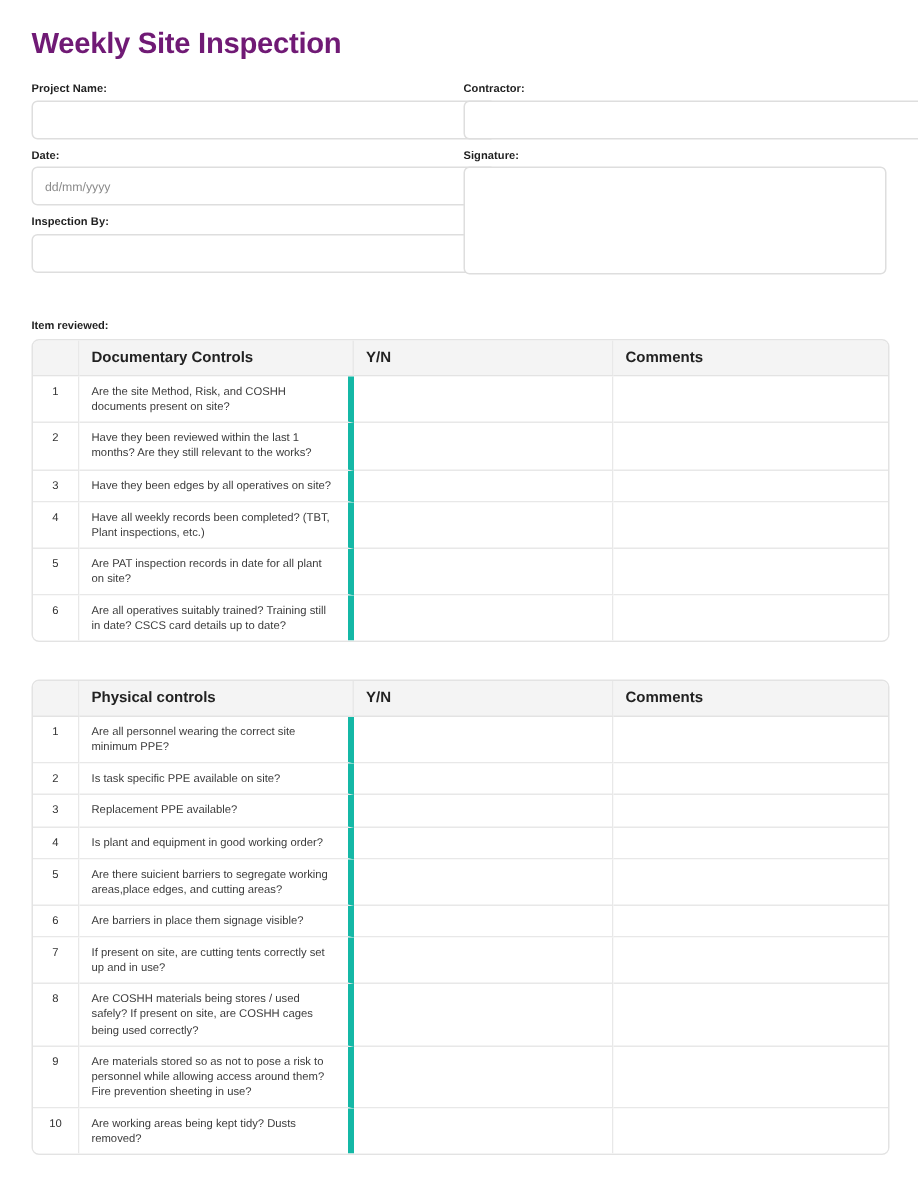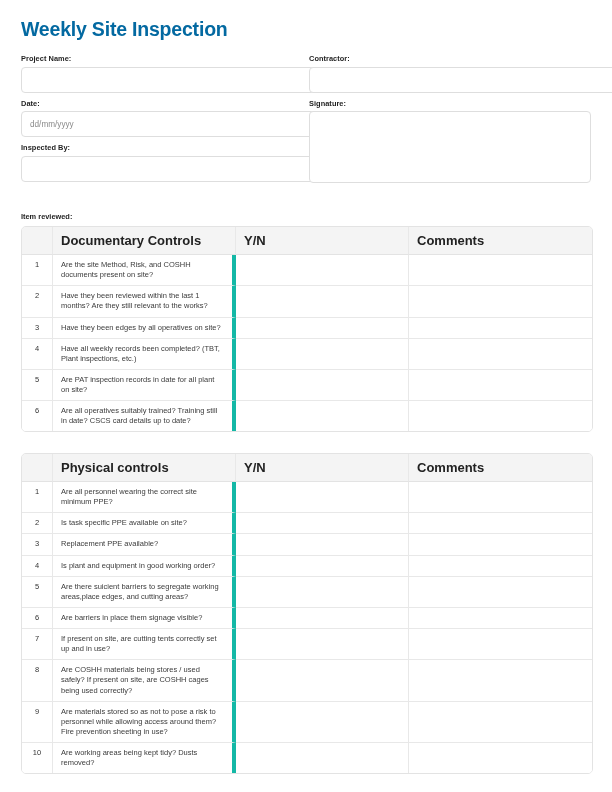--- a/index.html
+++ b/index.html
@@ -18,21 +18,21 @@
     height: 792px;
     padding: 0;
   }
   .page-title {
     position: absolute;
     left: 21px;
     top: 18px;
     font-size: 19.5px;
     font-weight: bold;
     letter-spacing: -0.2px;
-    color: #0369a1;
+    color: #701a75;
     margin: 0;
   }
 
   
   .form-area {
     position: absolute;
     left: 21px;
     top: 54px;
     width: 570px;
     display: flex;
@@ -98,21 +98,21 @@
     border-radius: 5px;
     overflow: hidden;
     background: #fff;
     table-layout: fixed;
   }
   #table-documentary { top: 226px; }
   #table-physical { top: 453px; }
 
   .insp-table thead th {
     background: #f4f4f4;
-    font-size: 13px;
+    font-size: 10px;
     font-weight: bold;
     color: #222;
     text-align: left;
     padding: 6px 8px;
     border-bottom: 1px solid #e3e3e3;
     vertical-align: middle;
     height: 18px;
   }
   .insp-table thead th.col-num { border-right: 1px solid #e8e8e8; }
   .insp-table thead th.col-desc { border-right: 1px solid #e8e8e8; }
@@ -154,21 +154,21 @@
     <div class="form-col" id="form-col-left">
         <div class="field">
           <label class="field-label">Project Name:</label>
           <input class="field-input" type="text" style="">
         </div>
         <div class="field">
           <label class="field-label">Date:</label>
           <input class="field-input" type="text" placeholder="dd/mm/yyyy" style="">
         </div>
         <div class="field">
-          <label class="field-label">Inspected By:</label>
+          <label class="field-label">Inspection By:</label>
           <input class="field-input" type="text" style="">
         </div>
       </div>
     <div class="form-col" id="form-col-right">
         <div class="field">
           <label class="field-label">Contractor:</label>
           <input class="field-input" type="text" style="">
         </div>
         <div class="field">
           <label class="field-label">Signature:</label>

